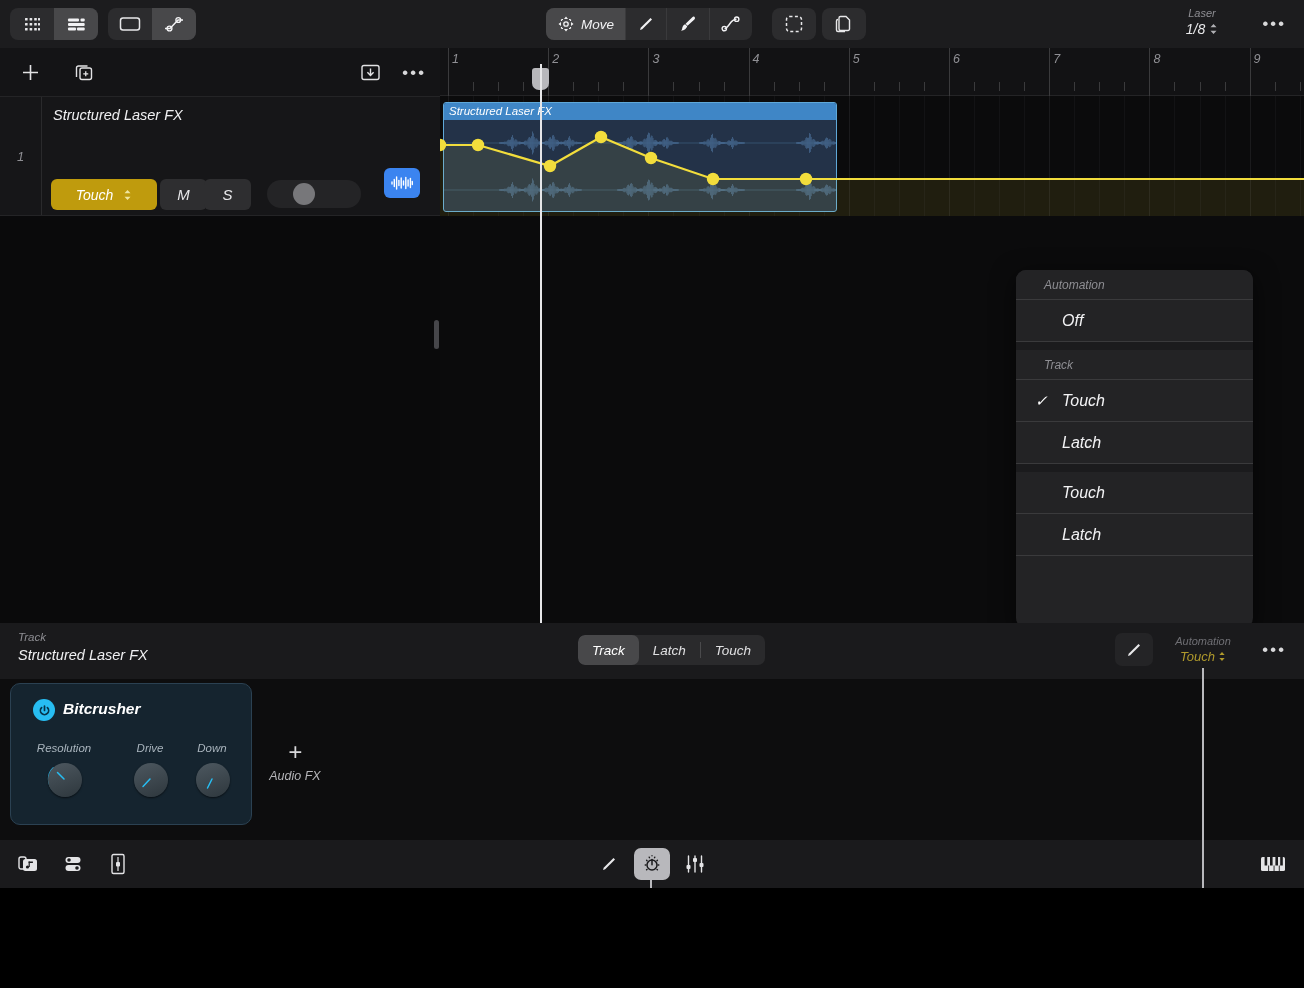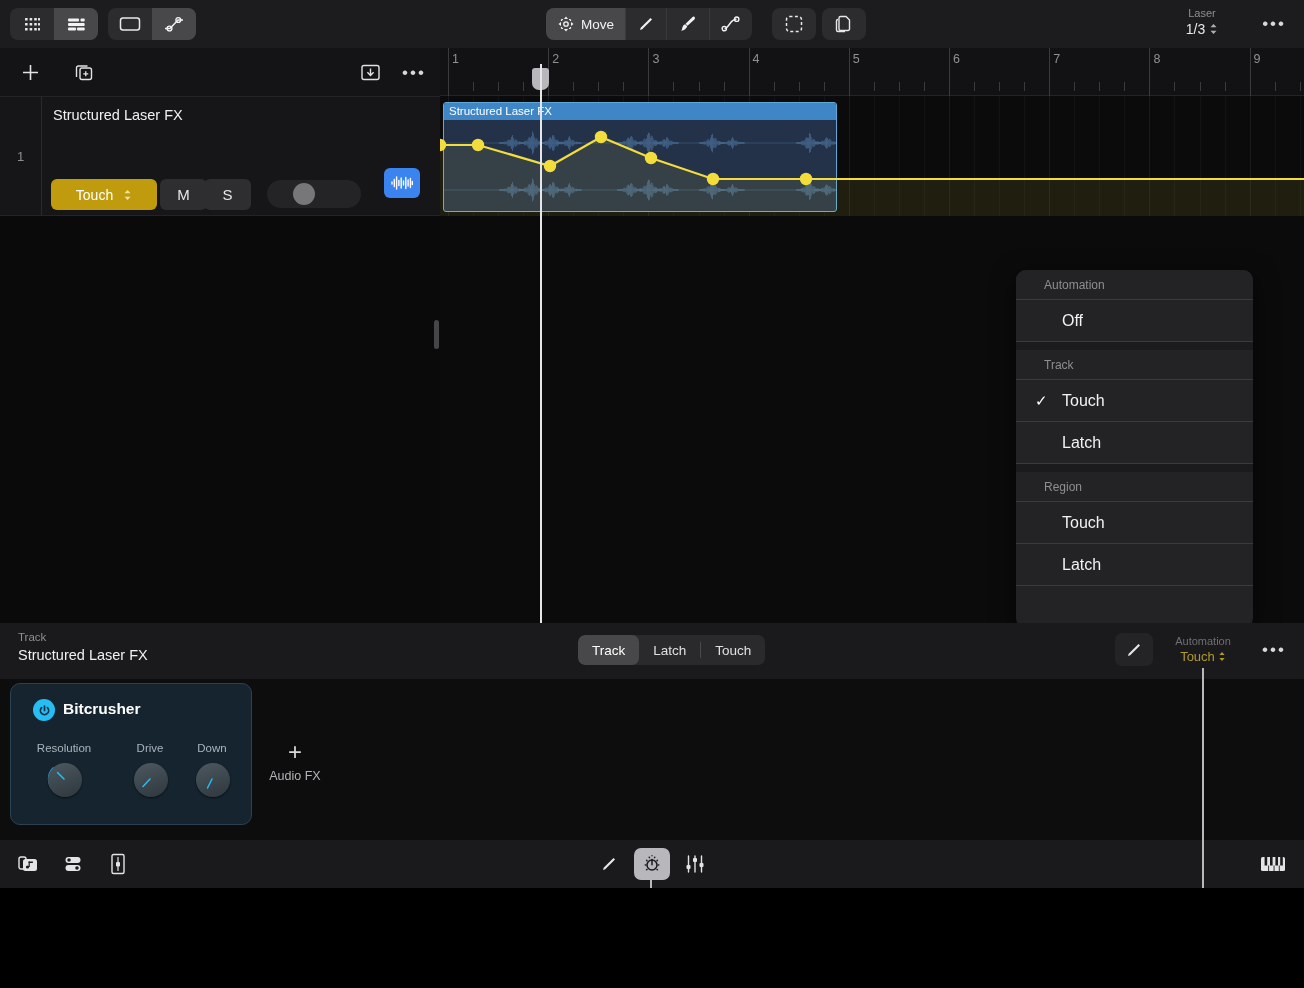--- a/index.html
+++ b/index.html
@@ -3,21 +3,21 @@
 <meta charset="utf-8">
 <style>
   * { box-sizing: border-box; margin: 0; padding: 0; }
   html, body {
     width: 1304px; height: 988px;
     background: #000;
     font-family: "Liberation Sans", sans-serif;
     overflow: hidden;
     -webkit-font-smoothing: antialiased;
   }
-  #app { position: relative; width: 1304px; height: 944px; background: #000; }
+  #app { position: relative; width: 1304px; height: 944px; background: #000; font-style: italic; }
 
   
   .topbar {
     position: absolute; left: 0; top: 0; width: 1304px; height: 48px;
     background: #1c1c1e;
     display: flex; align-items: center;
   }
   .tb-group {
     display: flex; background: #2c2c2e; border-radius: 8px; overflow: hidden;
     height: 32px;
@@ -403,21 +403,21 @@
         <svg width="20" height="20" viewBox="0 0 20 20">
           <path d="M6.5 2.5 h5.5 l3.5 3.5 v9 a1.5 1.5 0 0 1 -1.5 1.5 h-7.5 a1.5 1.5 0 0 1 -1.5 -1.5 v-11 a1.5 1.5 0 0 1 1.5 -1.5 z" fill="none" stroke="#e8e8ea" stroke-width="1.4"></path>
           <path d="M4 5.5 a1.5 1.5 0 0 0 -1.5 1.5 v9 a1.5 1.5 0 0 0 1.5 1.5 h7" fill="none" stroke="#e8e8ea" stroke-width="1.4"></path>
         </svg>
       </div>
     </div>
 
     <div class="snap">
       <div class="snap-label">Laser</div>
       <div class="snap-val">
-        <span>1/3</span>
+        <span>1/8</span>
         <svg width="9" height="12" viewBox="0 0 9 12">
           <path d="M4.5 1 L7.5 4.3 L1.5 4.3 Z M4.5 11 L7.5 7.7 L1.5 7.7 Z" fill="#b0b0b4"></path>
         </svg>
       </div>
     </div>
     <div class="ell">•••</div>
   </div>
 
   <div class="empty-area"></div>
 
@@ -1218,21 +1218,20 @@
       <div class="pop-sep"></div>
       <div class="pop-head">Track</div>
       <div class="pop-item">
         <span class="chk">✓</span>
         <span class="txt">Touch</span>
       </div>
       <div class="pop-item">
         <span class="txt">Latch</span>
       </div>
       <div class="pop-sep"></div>
-      <div class="pop-head">Region</div>
       <div class="pop-item">
         <span class="txt">Touch</span>
       </div>
       <div class="pop-item">
         <span class="txt">Latch</span>
       </div>
     </div>
 
   <div class="inspector">
     <div class="insp-head">

